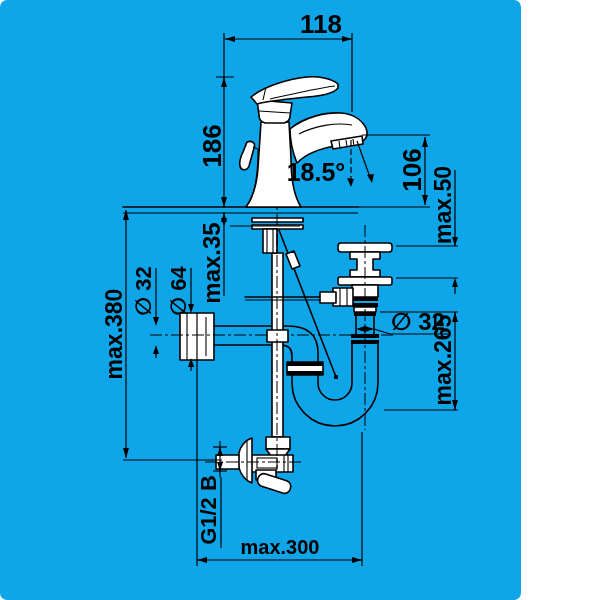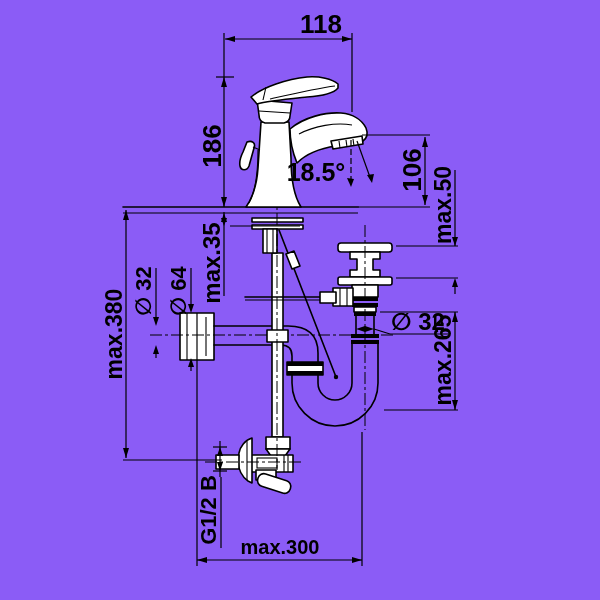--- a/index.html
+++ b/index.html
@@ -1,16 +1,16 @@
 <!DOCTYPE html>
 <html><head>
 <meta charset="utf-8">
 <style>
   html,body{margin:0;padding:0;background:#fff;}
-  .stage{position:relative;width:600px;height:600px;background:#8b5cf6;overflow:hidden;}
+  .stage{position:relative;width:521px;height:600px;background:#0ea5e9;overflow:hidden;border-radius:7px;}
   svg{display:block;}
   text{font-family:"Liberation Sans","DejaVu Sans",sans-serif;font-weight:bold;fill:#000;}
   .t26{font-size:26px;}
   .t25{font-size:25px;}
   .t24{font-size:24px;}
   .t23{font-size:23px;}
   .t22{font-size:22px;}
   .t20{font-size:20px;}
   .ln{stroke:#000;stroke-width:1.6;fill:none;stroke-linecap:round;stroke-linejoin:round;}
   .lnw{stroke:#000;stroke-width:1.6;fill:#fff;stroke-linejoin:round;}

